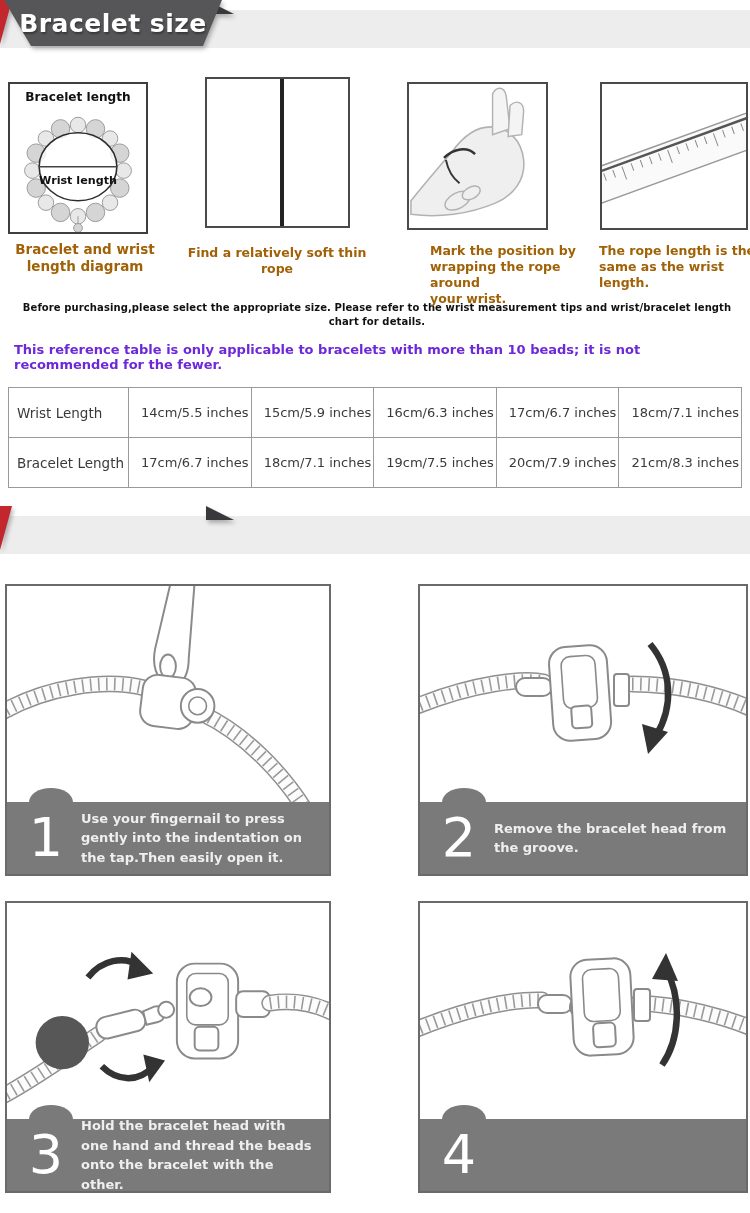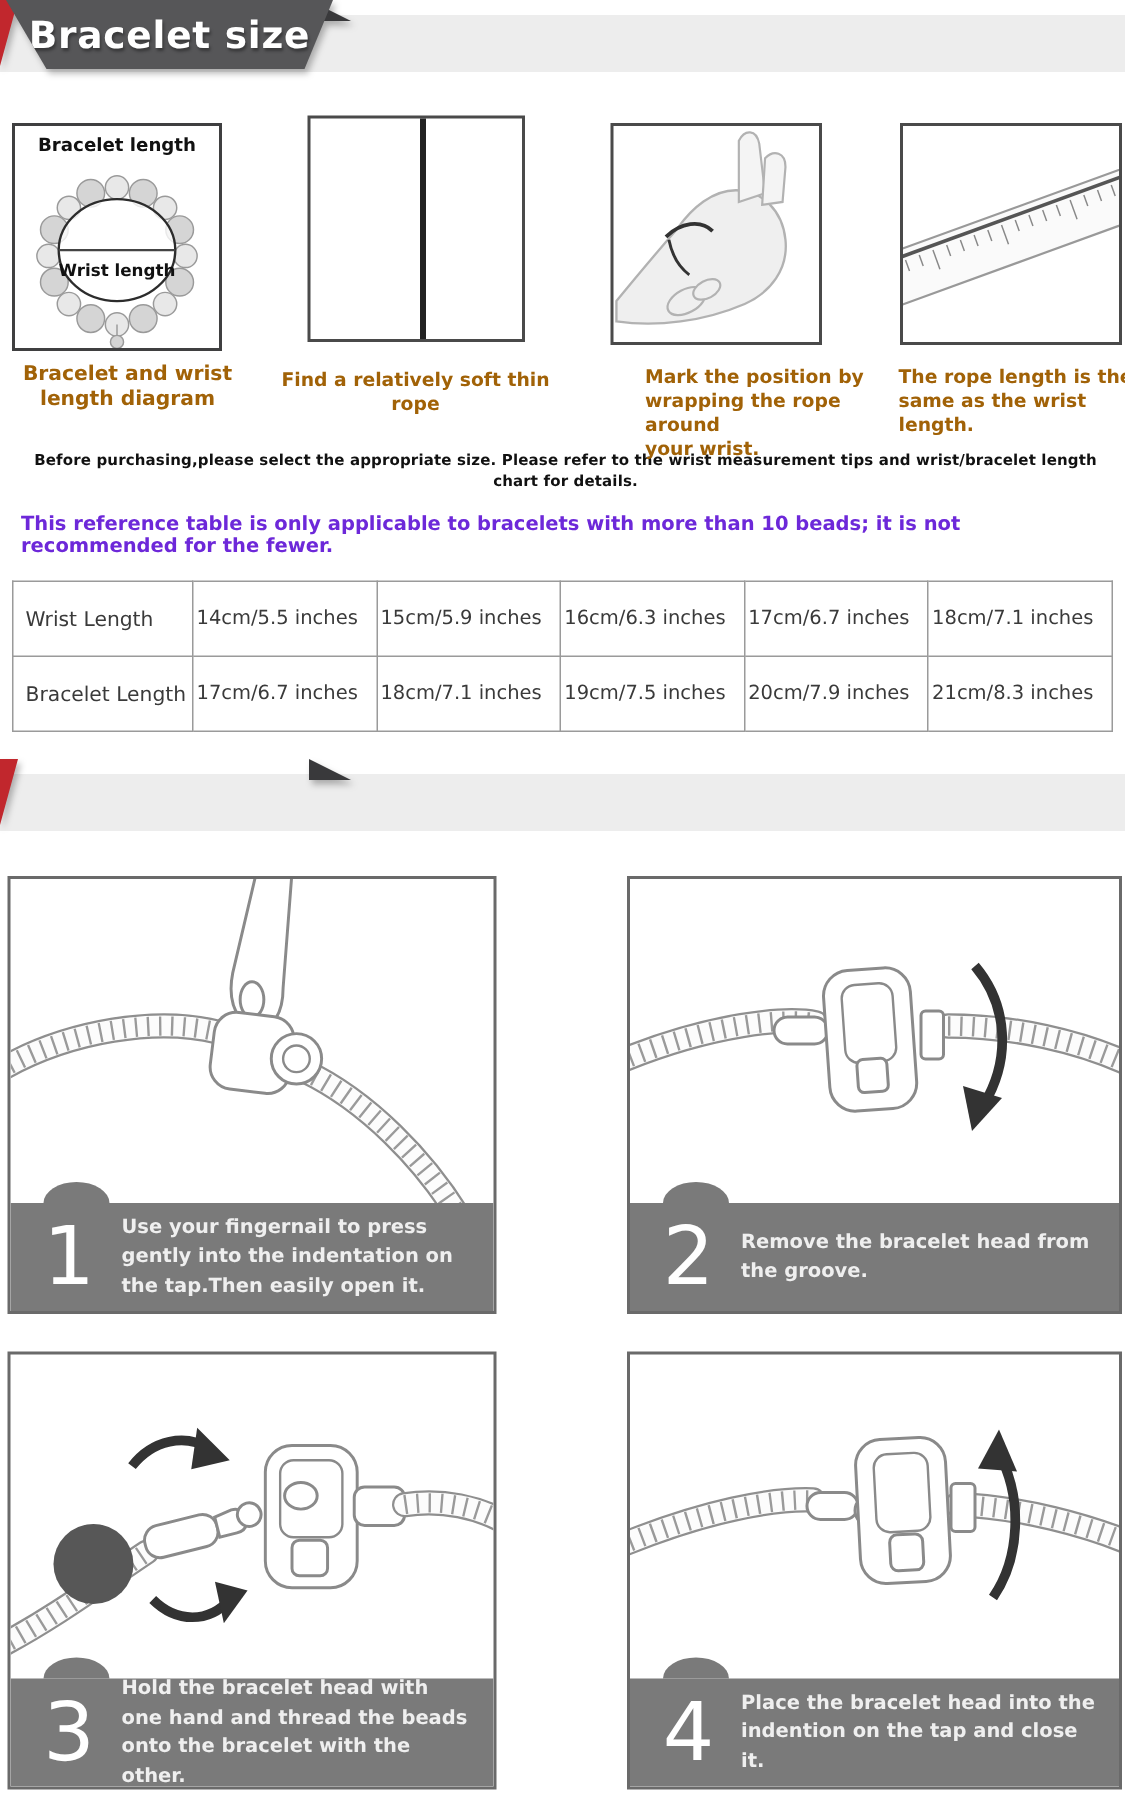--- a/index.html
+++ b/index.html
@@ -45,21 +45,21 @@
 
   
   .intro { margin: 8px 10px 0 14px; font-size: 10px; font-weight: bold; color: #111;
            line-height: 1.35; letter-spacing: 0.1px; text-align: center; }
   .warning { margin: 14px 10px 0 14px; font-size: 13px; font-weight: bold; color: #6d28d9; }
 
   
   table.size { margin: 15px 8px 0 8px; width: 734px; border-collapse: collapse;
                table-layout: fixed; }
   table.size td { border: 1px solid #9a9a9a; height: 50px; font-size: 13px; color: #3a3a3a;
-                  text-align: left; padding: 2px; }
+                  text-align: right; padding: 2px; }
   table.size td.rowlabel { width: 120px; text-align: left; padding-left: 8px; font-size: 13.5px; }
 
   
   .steps { display: grid; grid-template-columns: 326px 330px; column-gap: 87px;
            row-gap: 25px; padding: 0 5px; margin-top: 28px; }
   .panel { position: relative; height: 292px; border: 2px solid #6a6a6a; background: #fff;
            overflow: hidden; }
   .panel svg.illus { display:block; width: 100%; height: 220px; }
   .band { position: absolute; left: 0; right: 0; bottom: 0; height: 72px; background: #7a7a7a;
           display: flex; align-items: center; padding: 0 12px 0 16px; }
@@ -332,19 +332,18 @@
           <rect class="sketch2" x="164" y="66" width="36" height="52" rx="9" fill="#fdfdfd"></rect>
           <rect class="sketch" x="172" y="120" width="22" height="24" rx="5"></rect>
         </g>
         <rect class="sketch" x="214" y="86" width="16" height="32" rx="3"></rect>
         <path class="arrow" d="M242,162 C260,136 262,96 246,66"></path>
         <polygon class="arrow-head" points="232,76 246,50 258,78"></polygon>
       </svg>
       <div class="band">
         <div class="band-bump"></div>
         <div class="step-num">4</div>
-        <div class="step-text">Place the bracelet head into the indention on the tap and close it.</div>
       </div>
     </div>
 
   </div>
 
 </div>
 
 </body></html>

